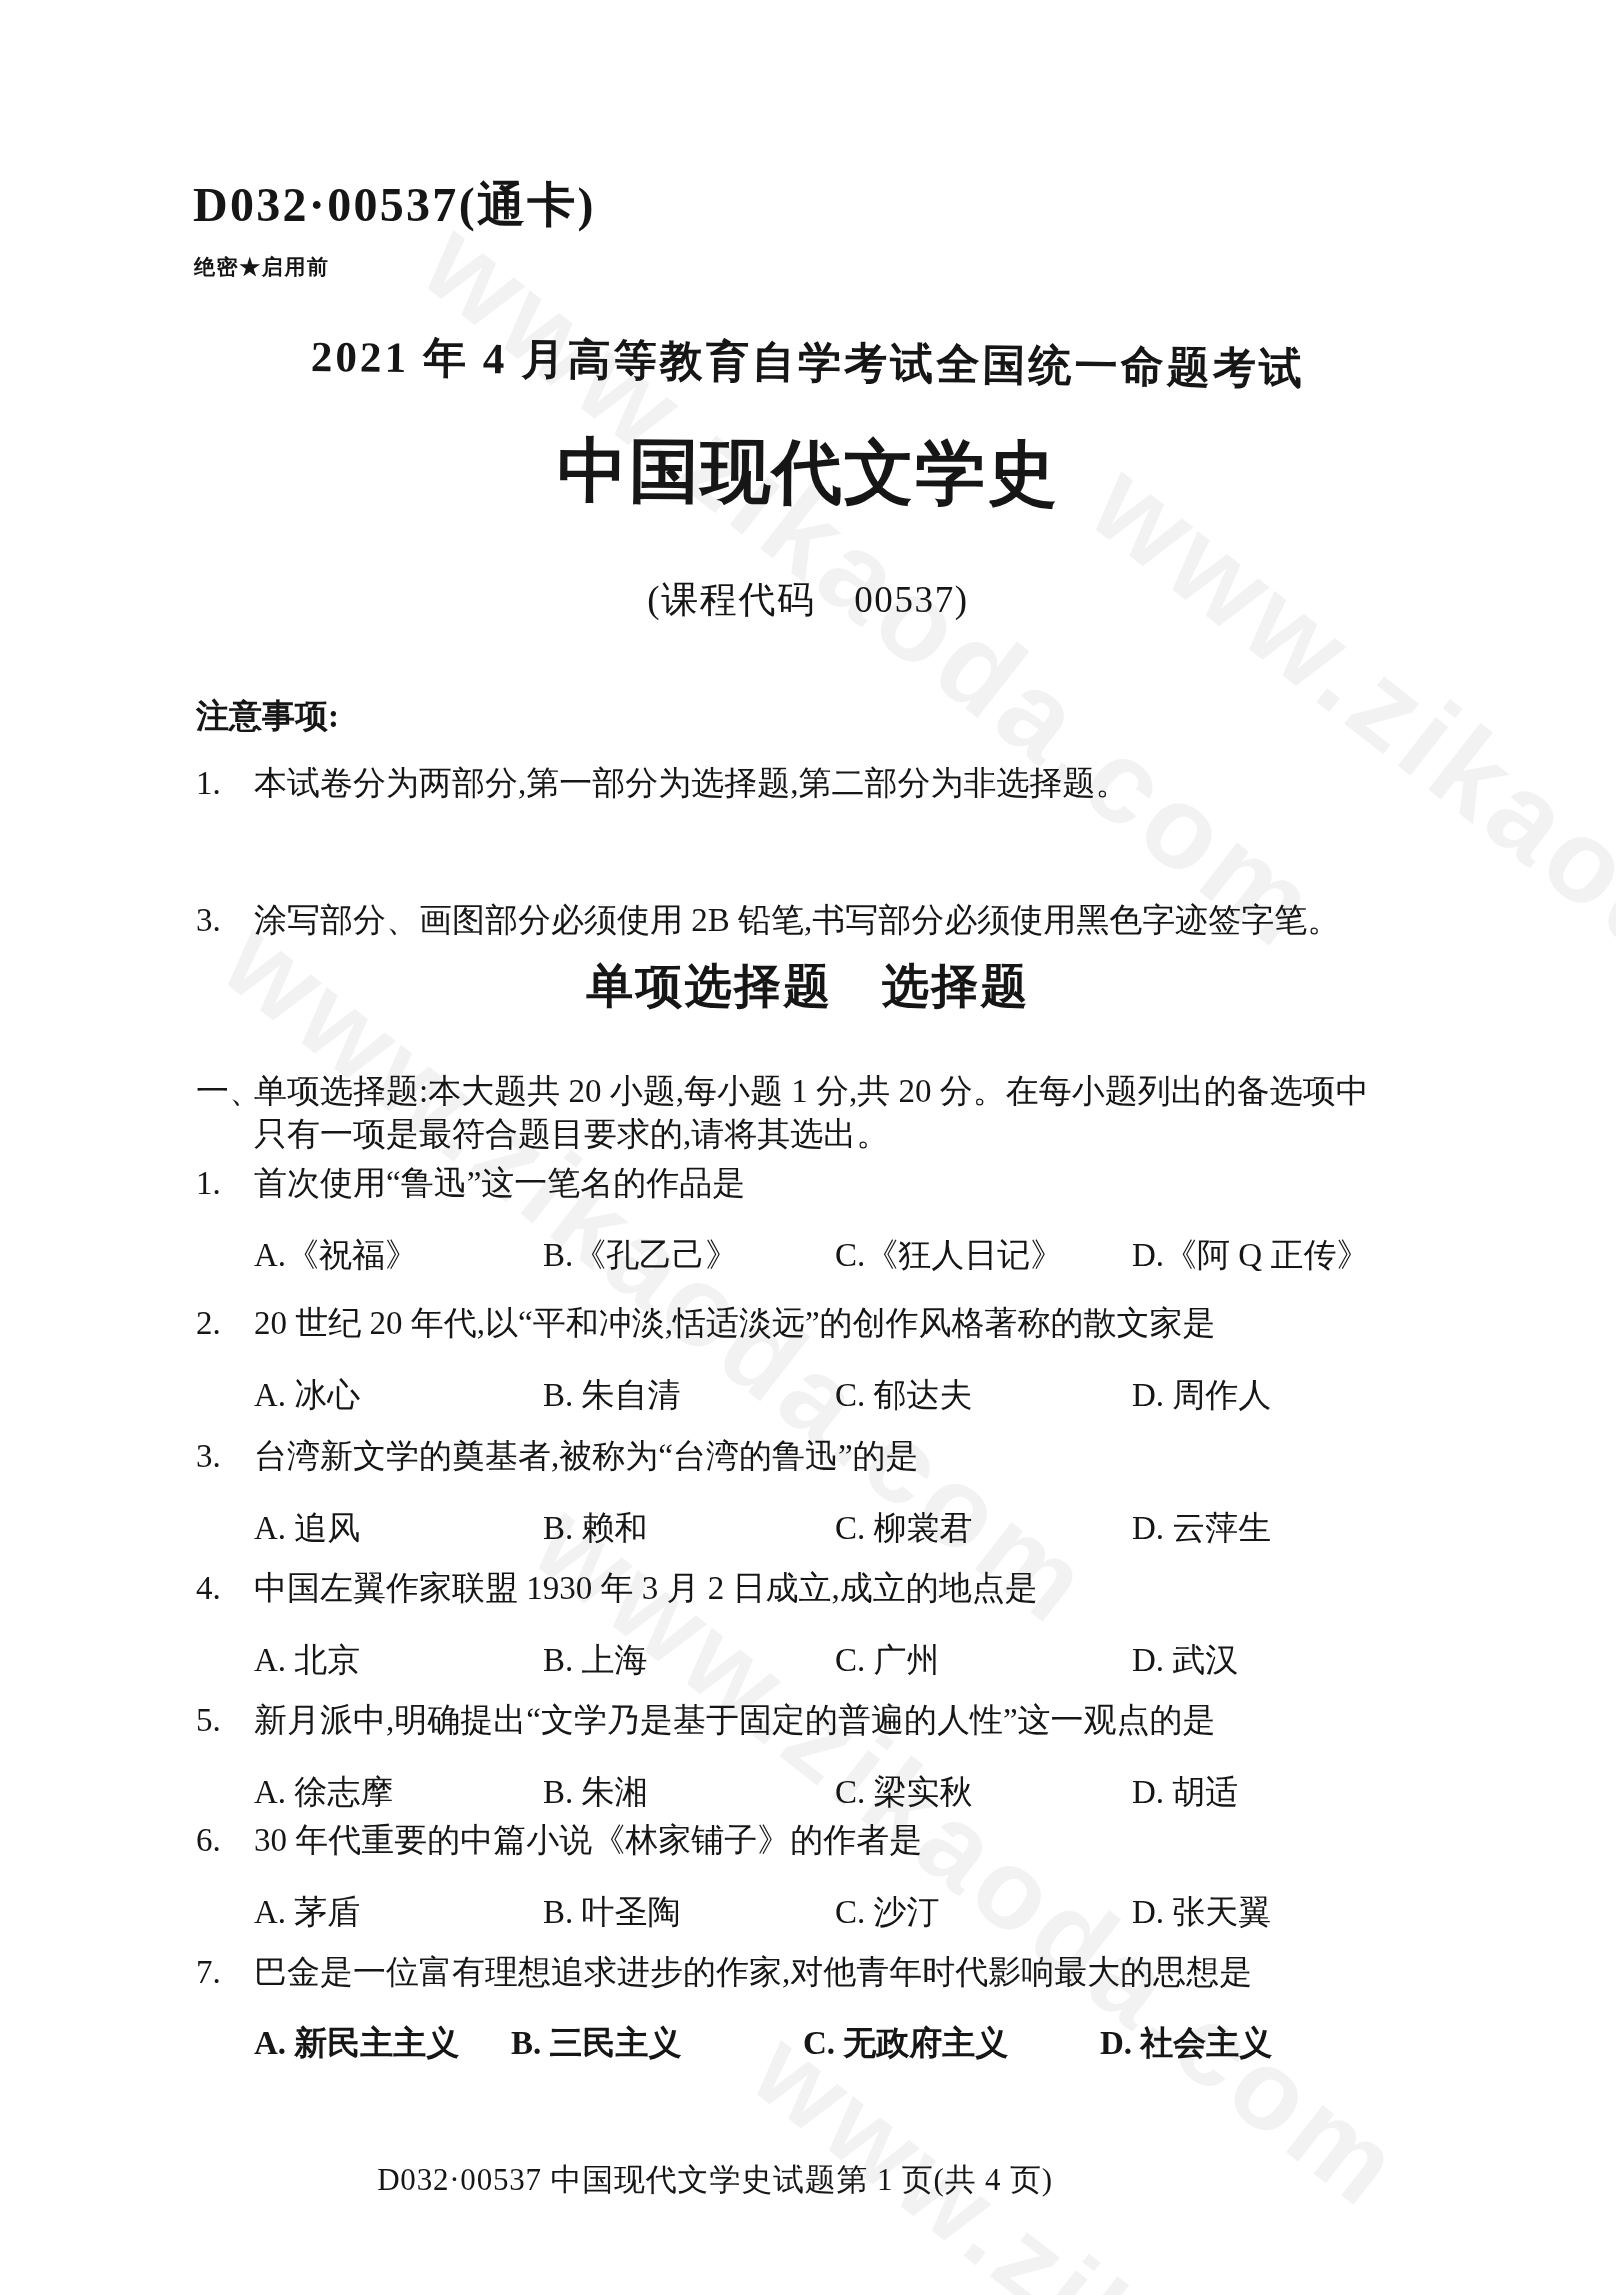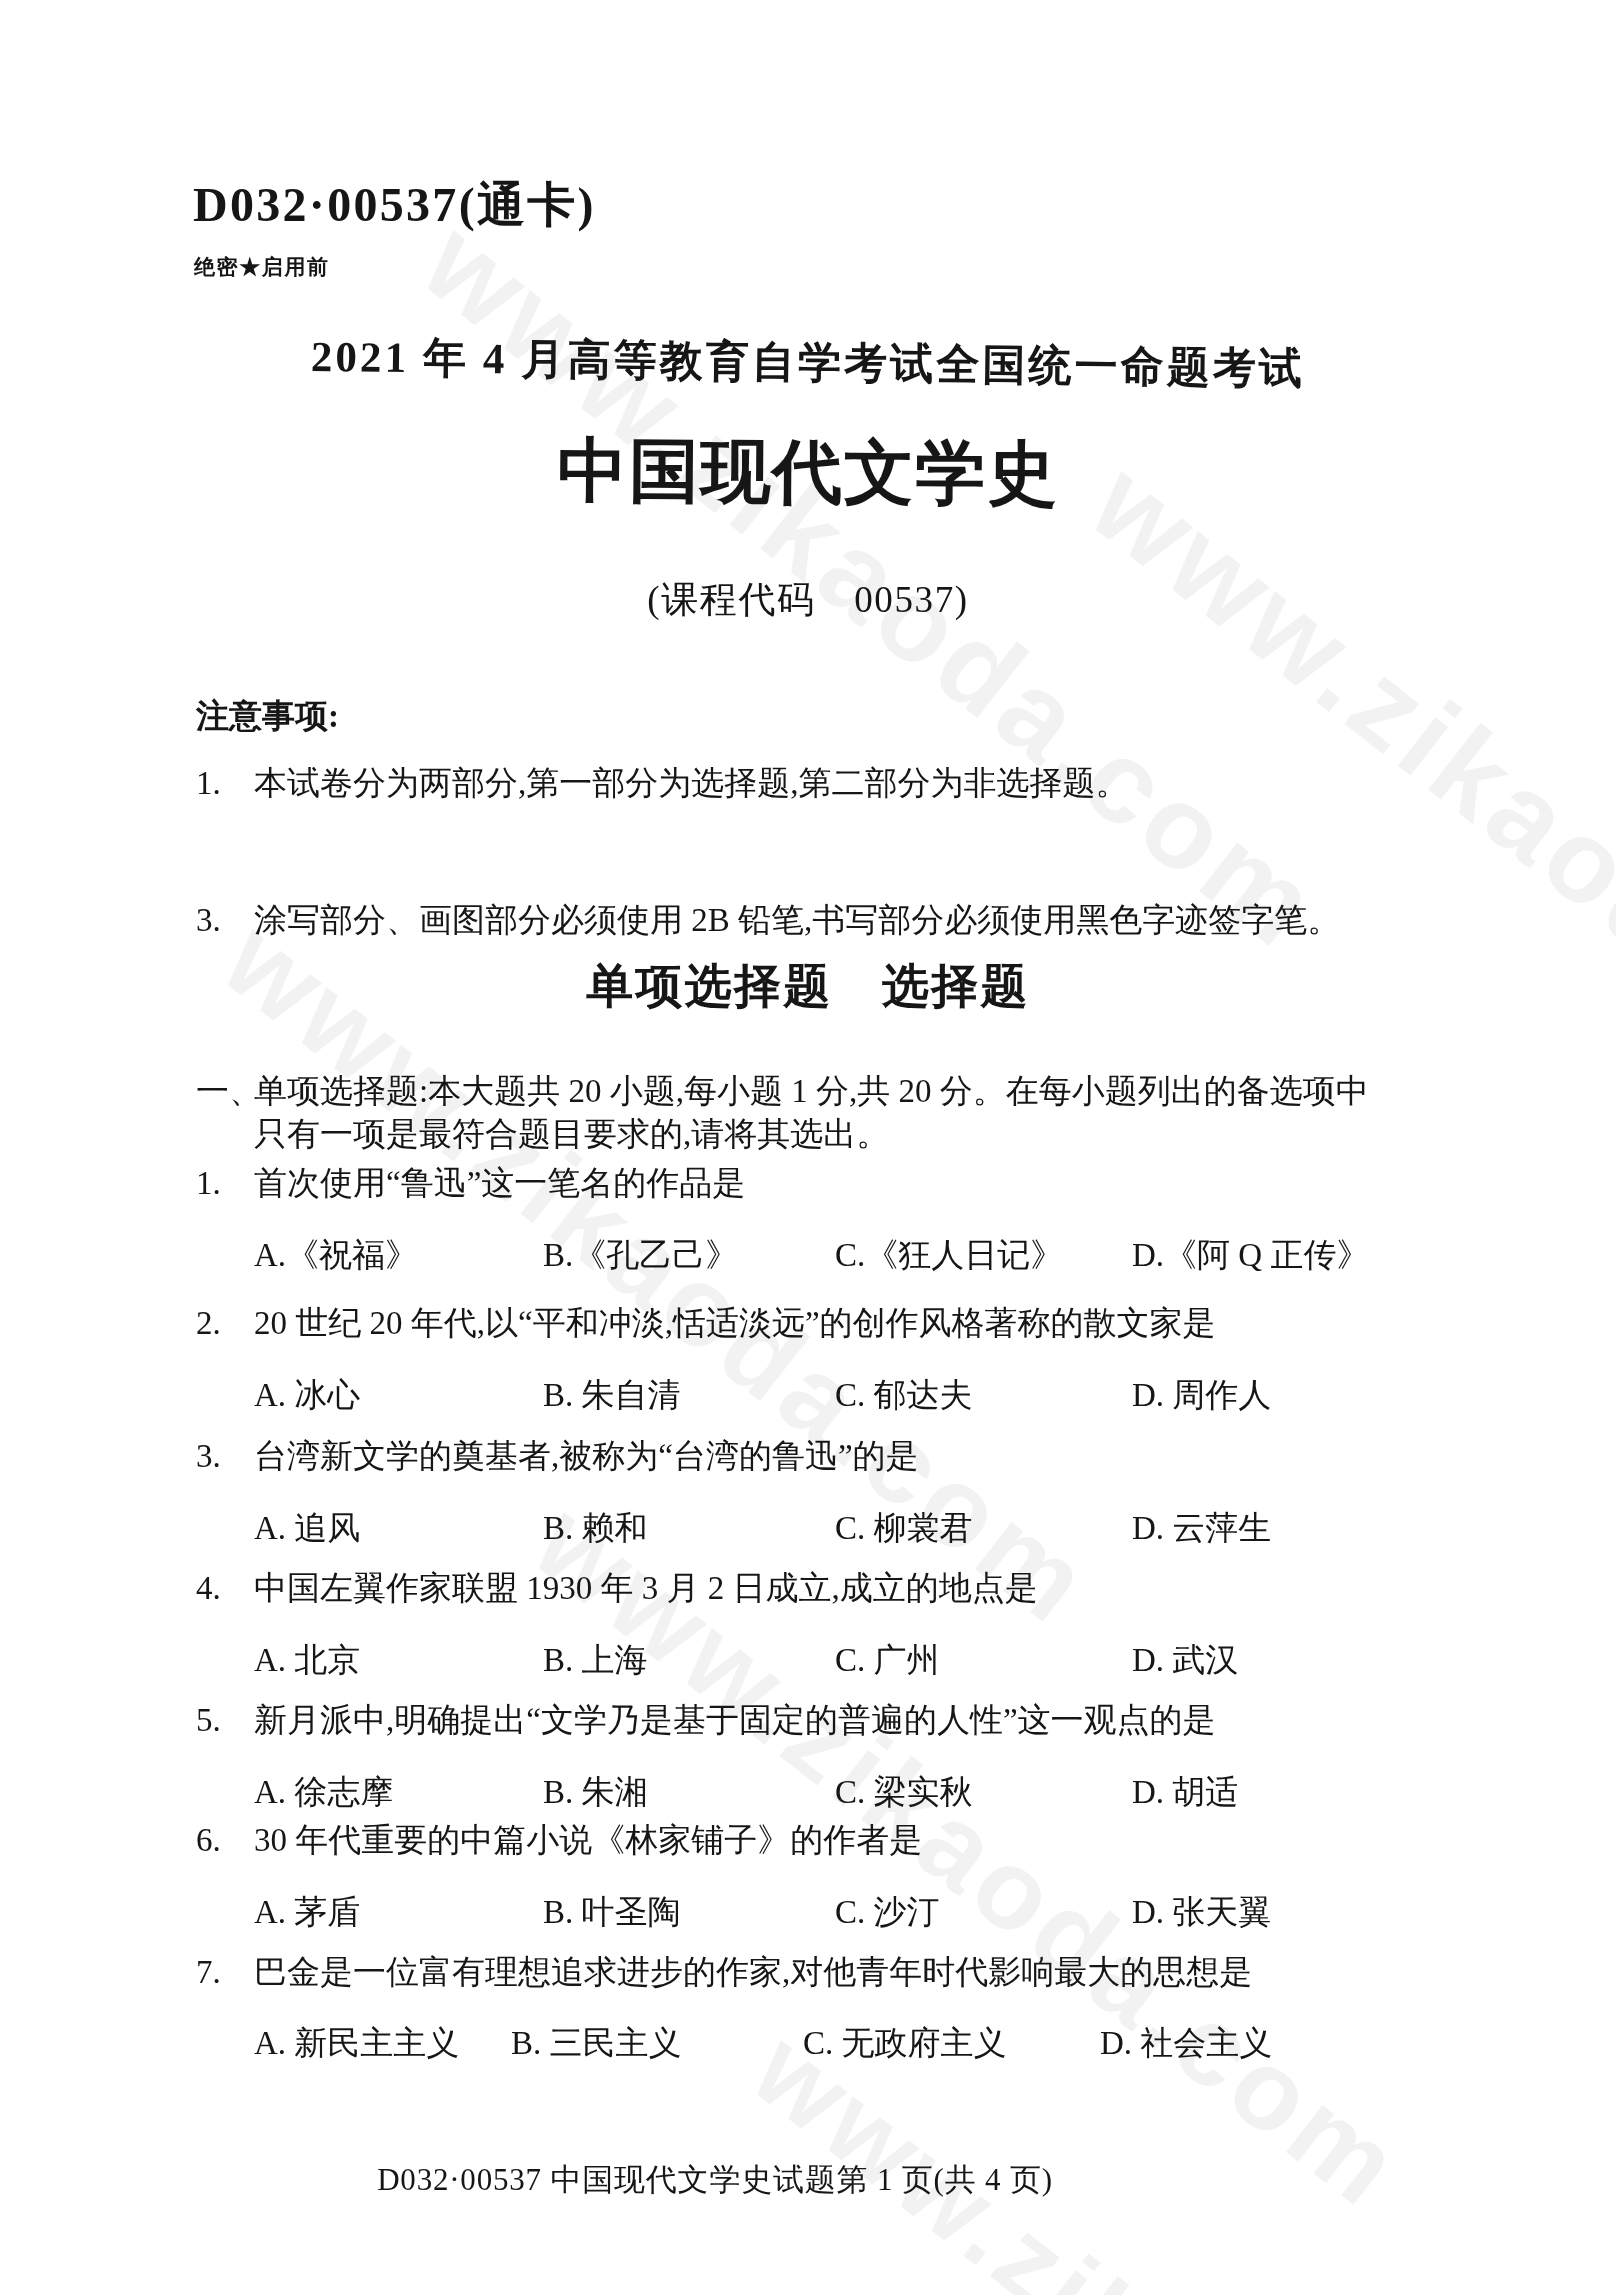--- a/index.html
+++ b/index.html
@@ -79,21 +79,21 @@
   .qtext{flex:1;}
   .opts{
     display:grid;
     grid-template-columns:289px 292px 297px 1fr;
     margin-left:58px;
     margin-top:32px;
   }
   .q1{top:1164px;} .q2{top:1304px;} .q3{top:1437px;}
   .q4{top:1569px;} .q5{top:1701px;} .q6{top:1821px;}
   .q7{top:1953px;}
-  .q7 .opts{grid-template-columns:257px 292px 297px 1fr;margin-top:31px;}
+  .q7 .opts{grid-template-columns:257px 292px 297px 1fr;margin-top:31px;font-weight:bold;}
   
   .footer{
     position:absolute;top:2159px;left:0;width:100%;
     text-align:center;font-size:31px;letter-spacing:0.8px;
     transform:translateX(-93px);
   }
 </style>
 </head>
 <body>
 

